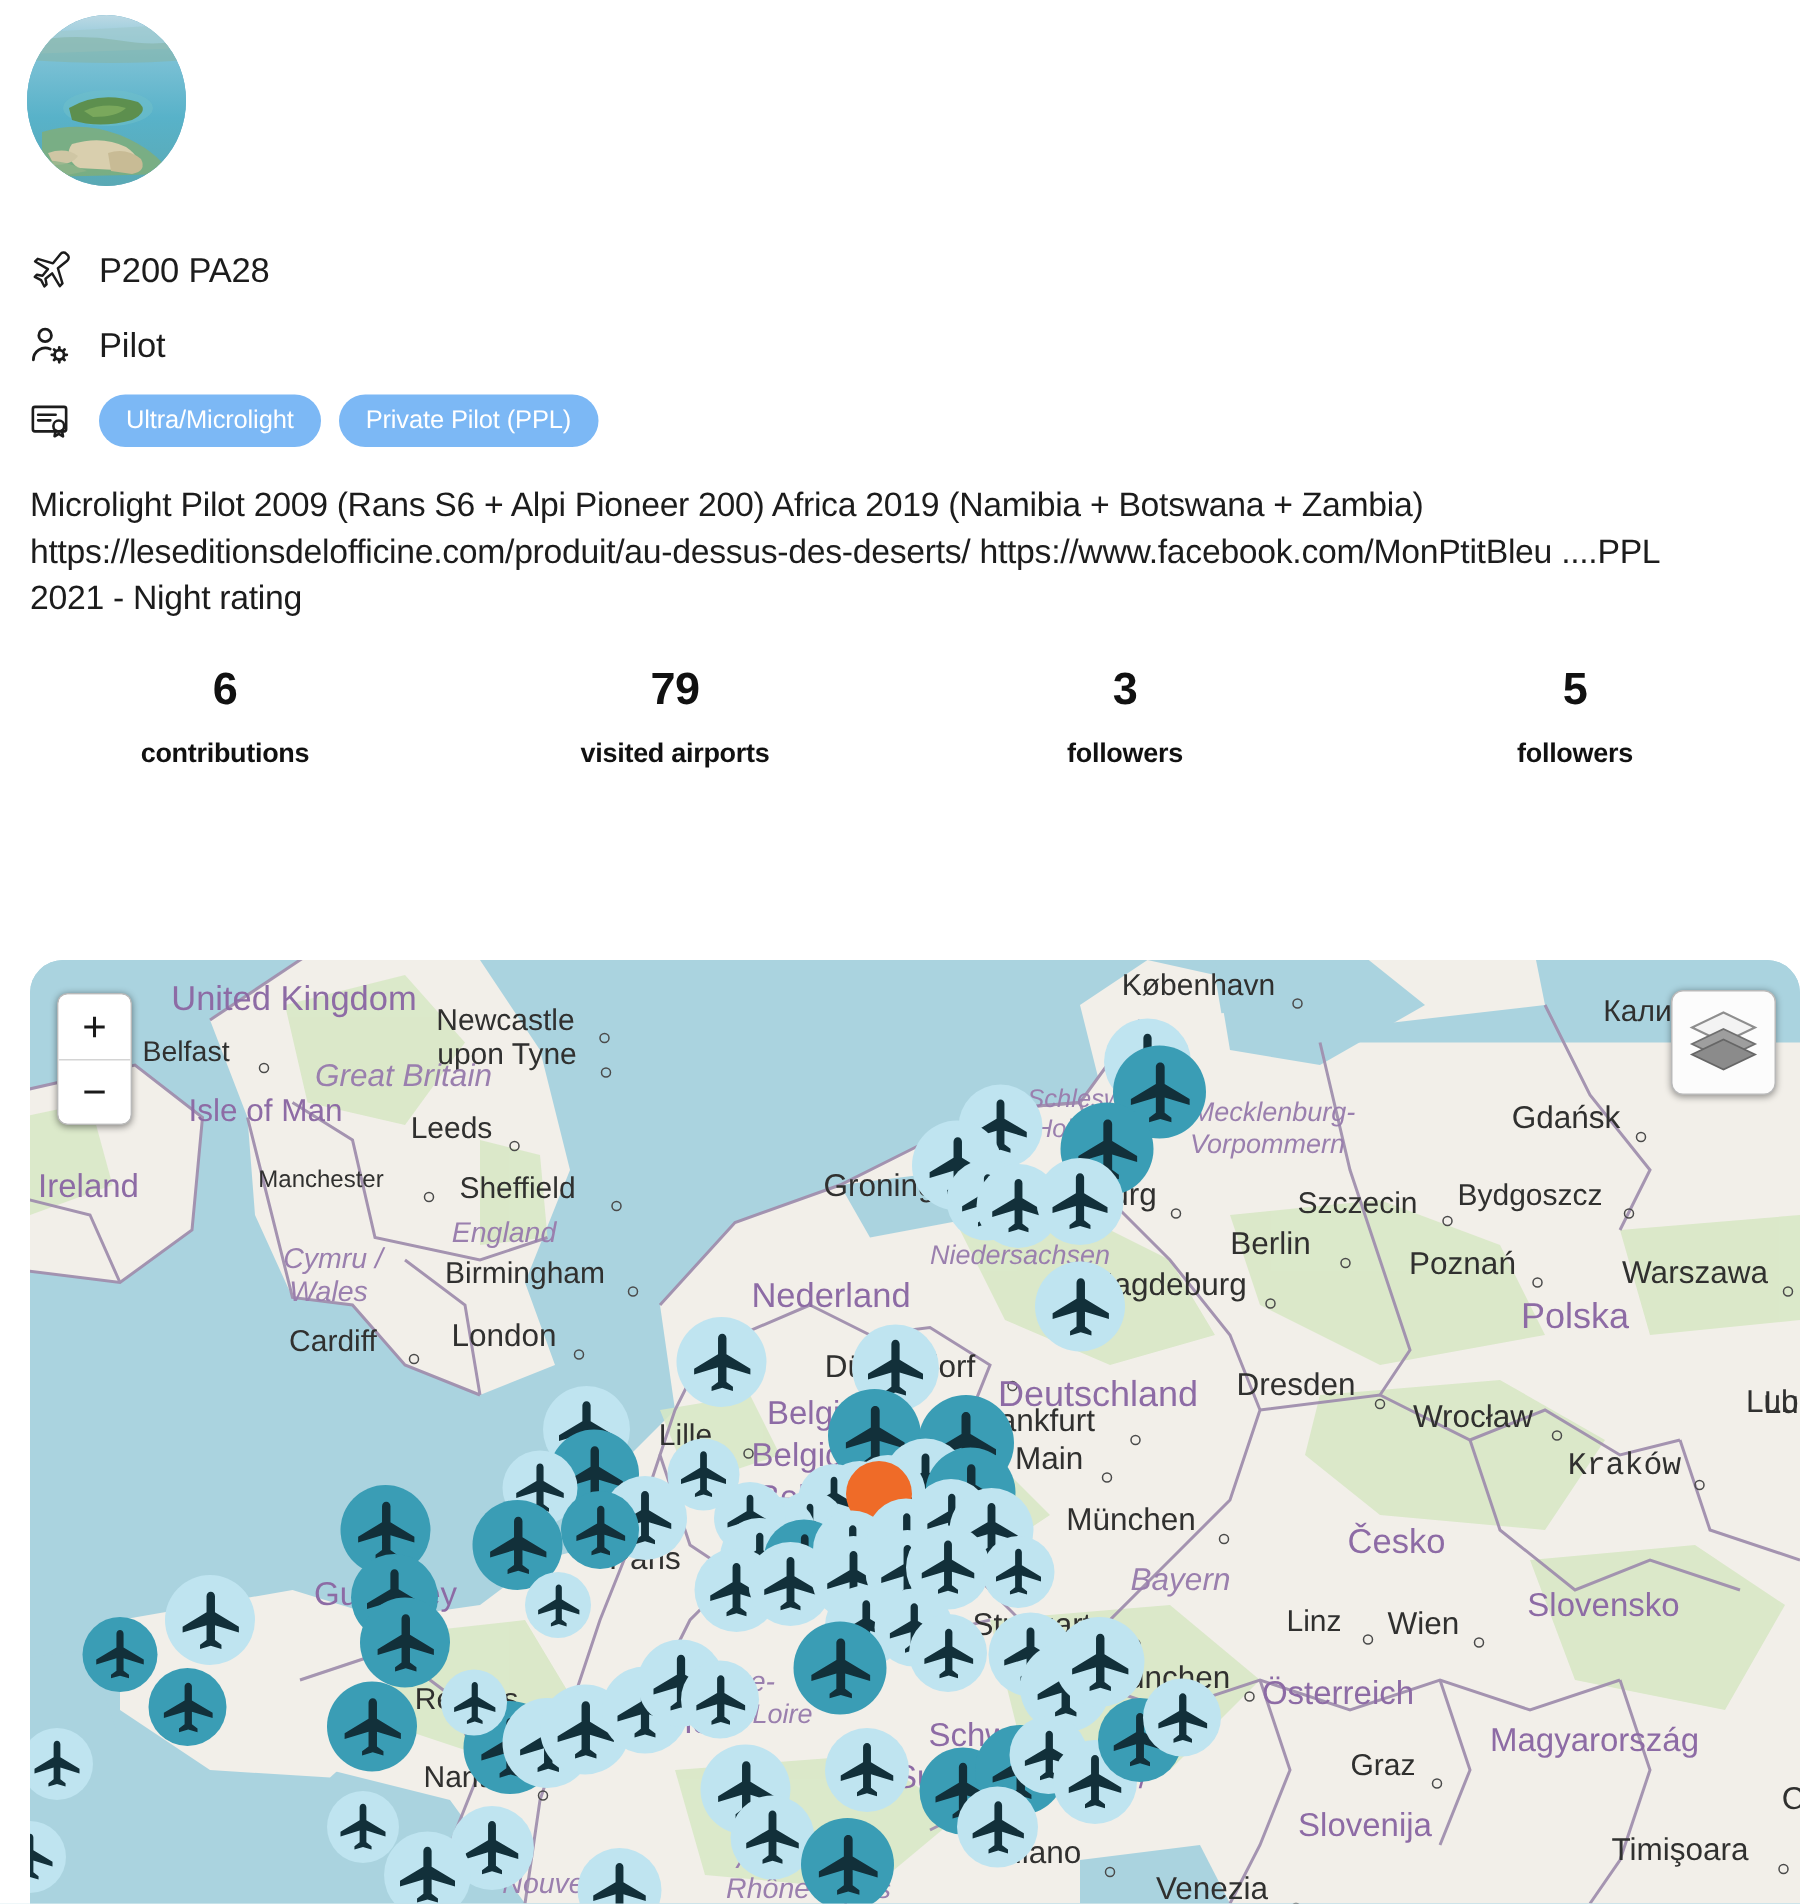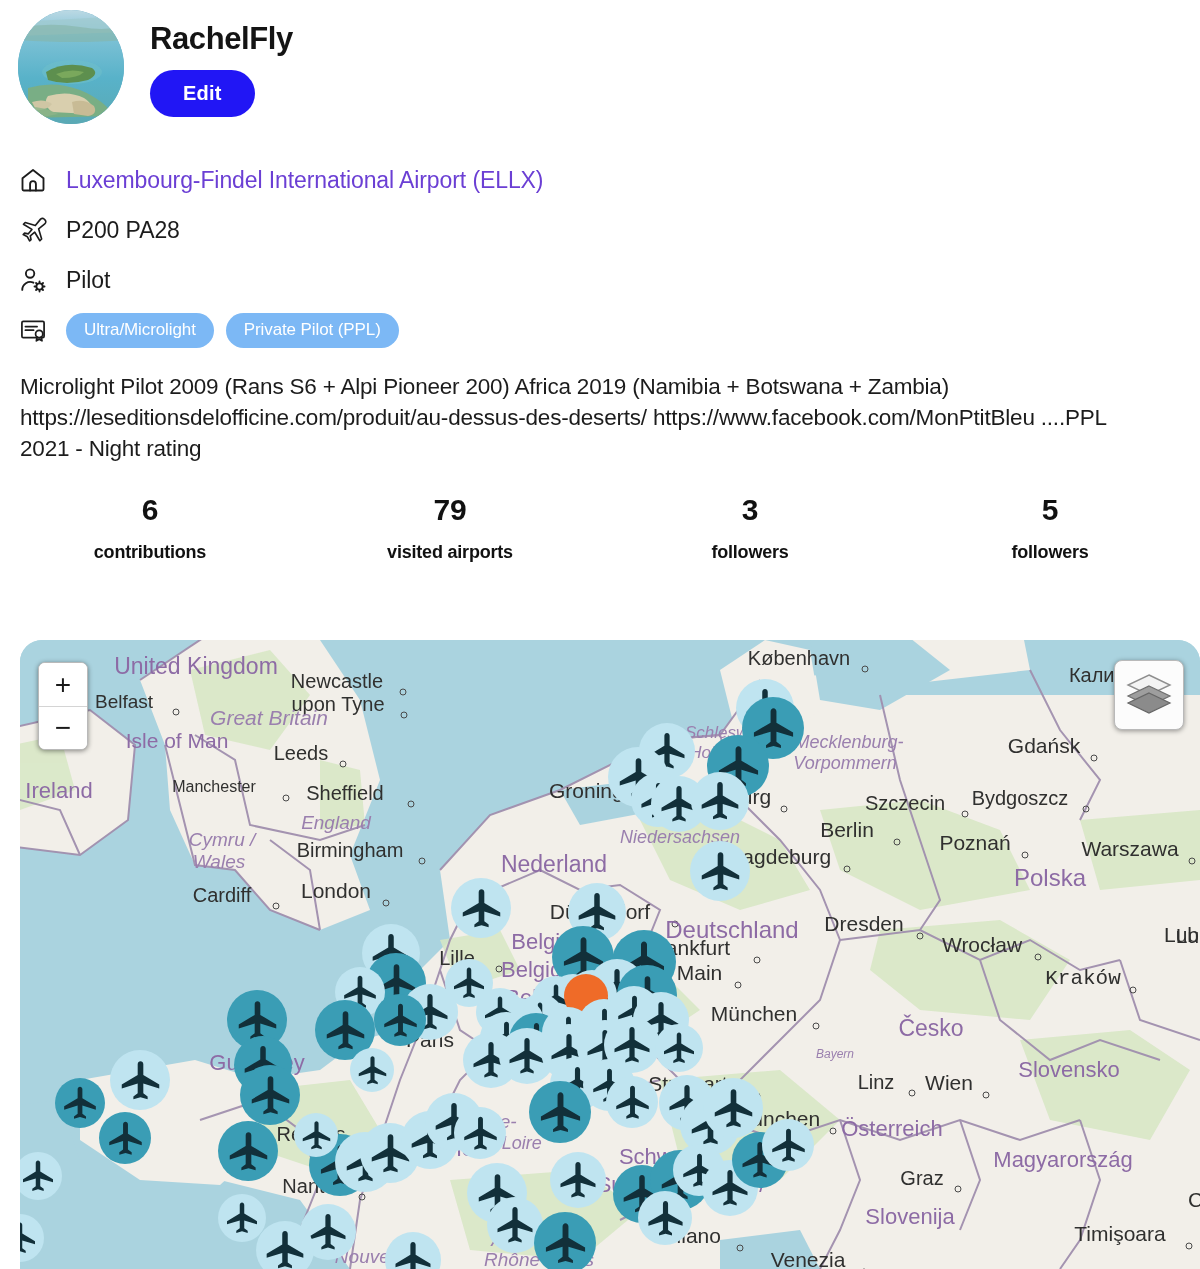--- a/index.html
+++ b/index.html
@@ -206,37 +206,24 @@
         <ellipse cx="54" cy="62" rx="30" ry="12" fill="#6fbfcb" opacity=".55"></ellipse>
         <path d="M28 62 Q48 50 74 58 Q82 64 70 70 Q48 76 30 70 Z" fill="#5d8f4e"></path>
         <path d="M38 64 Q52 58 66 62 Q60 68 44 68 Z" fill="#7aa85c"></path>
         <path d="M10 78 Q36 70 62 80 Q86 90 96 106 L10 108 Z" fill="#7fae7a" opacity=".85"></path>
         <path d="M30 86 Q50 80 66 88 Q78 96 72 104 L34 102 Q24 94 30 86 Z" fill="#d9cfae"></path>
         <path d="M54 92 Q66 88 76 96 Q80 104 70 106 L56 104 Z" fill="#c8bb95"></path>
         <path d="M14 92 Q26 88 34 94 Q30 100 18 100 Z" fill="#cfc6a4"></path>
         <path d="M0 98 Q20 94 40 104 L0 112 Z" fill="#8fb489" opacity=".8"></path>
       </svg>
     </div>
-    <div class="header-text">
-      <h1 class="username">RachelFly</h1>
-      <button class="edit-button">Edit</button>
-    </div>
   </div>
 
   <div class="info-block">
 
-    <div class="info-row">
-      <span class="info-icon">
-        <svg width="30" height="28" viewBox="0 0 24 24" fill="none" stroke="#1c1c1c" stroke-width="1.6" stroke-linecap="round" stroke-linejoin="round">
-          <path d="M3 10.5 L12 3.5 L21 10.5 V20 a1 1 0 0 1-1 1 H4 a1 1 0 0 1-1-1 Z"></path>
-          <path d="M9.5 21 v-5.5 a2.5 2.5 0 0 1 5 0 V21"></path>
-        </svg>
-      </span>
-      <span class="info-text link">Luxembourg-Findel International Airport (ELLX)</span>
-    </div>
 
     <div class="info-row">
       <span class="info-icon">
         <svg width="30" height="28" viewBox="0 0 24 24" fill="none" stroke="#1c1c1c" stroke-width="1.4" stroke-linecap="round" stroke-linejoin="round">
           <path d="M21.5 2.6 c-.9-.9-2.4-.7-3.2.3 L14 8.2 5.3 5.6 3.8 7.1 l7.3 4.4 -3.1 3.8 -3.2-.6 -1.2 1.2 3.6 1.9 1.9 3.6 1.2-1.2 -.6-3.2 3.8-3.1 4.4 7.3 1.5-1.5 -2.6-8.7 5.3-4.3 c1-.8 1.2-2.3.3-3.2 Z"></path>
         </svg>
       </span>
       <span class="info-text">P200 PA28</span>
     </div>
 
@@ -434,21 +421,21 @@
         <div class="city-dot" style="left: 718.1px; top: 344.55px;"></div>
         <div class="map-label lbl-city" style="left: 1063px; top: 338px; font-size: 21px; font-family: Liberation Mono, monospace;">Kraków</div>
         <div class="city-dot" style="left: 1112.8px; top: 349.55px;"></div>
         <div class="map-label lbl-city" style="left: 734px; top: 374px; font-size: 21px;">München</div>
         <div class="city-dot" style="left: 796.4px; top: 385.55px;"></div>
         <div class="map-label lbl-country-major" style="left: 911px; top: 388px; font-size: 23px;">Česko</div>
         <div class="map-label lbl-city" style="left: 410px; top: 400px; font-size: 21px;">Paris</div>
         <div class="city-dot" style="left: 453.5px; top: 411.55px;"></div>
         <div class="map-label lbl-city" style="left: 668px; top: 444px; font-size: 21px;">Stuttgart</div>
         <div class="city-dot" style="left: 736.7px; top: 455.55px;"></div>
-        <div class="map-label lbl-region" style="left: 767px; top: 414px; font-size: 12px; margin-left: 48px;">Bayern</div>
+        <div class="map-label lbl-region" style="left: 767px; top: 414px; font-size: 21px;">Bayern</div>
         <div class="map-label lbl-city" style="left: 856px; top: 442px; font-size: 20px;">Linz</div>
         <div class="city-dot" style="left: 892px; top: 453px;"></div>
         <div class="map-label lbl-city" style="left: 929px; top: 443px; font-size: 21px;">Wien</div>
         <div class="city-dot" style="left: 966.2px; top: 454.55px;"></div>
         <div class="map-label lbl-country-major" style="left: 1049px; top: 430px; font-size: 22px;">Slovensko</div>
         <div class="map-label lbl-city" style="left: 757px; top: 479px; font-size: 21px;">München</div>
         <div class="city-dot" style="left: 813.1px; top: 490.55px;"></div>
         <div class="map-label lbl-country-major" style="left: 872px; top: 489px; font-size: 22px;">Österreich</div>
         <div class="map-label lbl-city" style="left: 902px; top: 538px; font-size: 20px;">Graz</div>
         <div class="city-dot" style="left: 938px; top: 549px;"></div>

